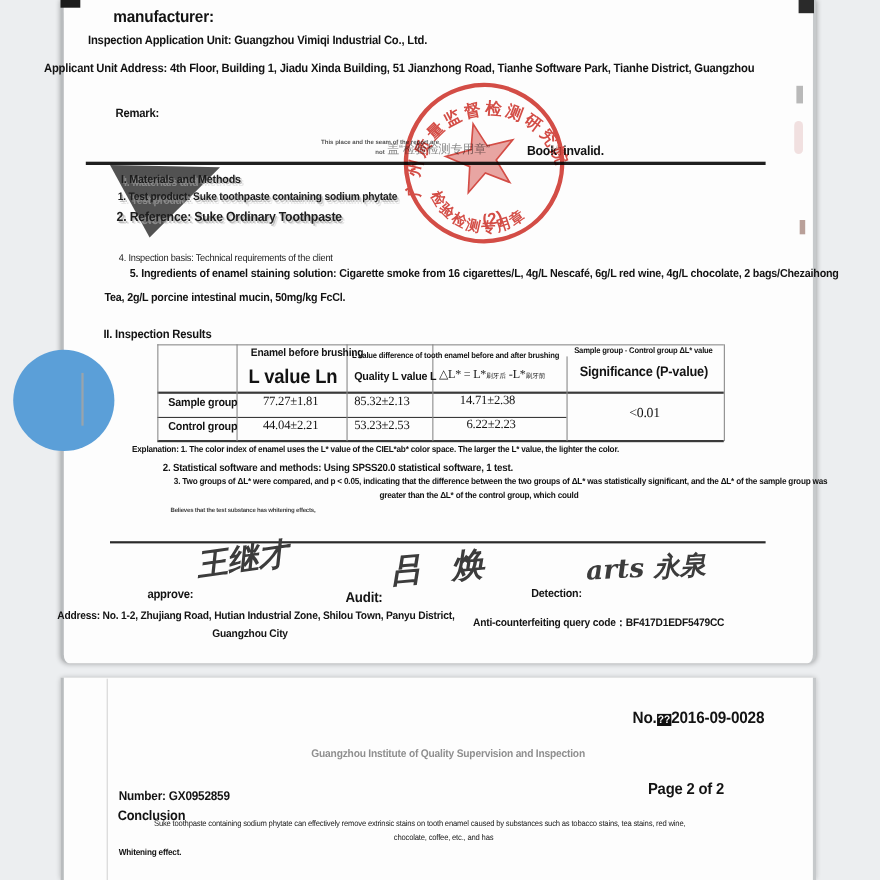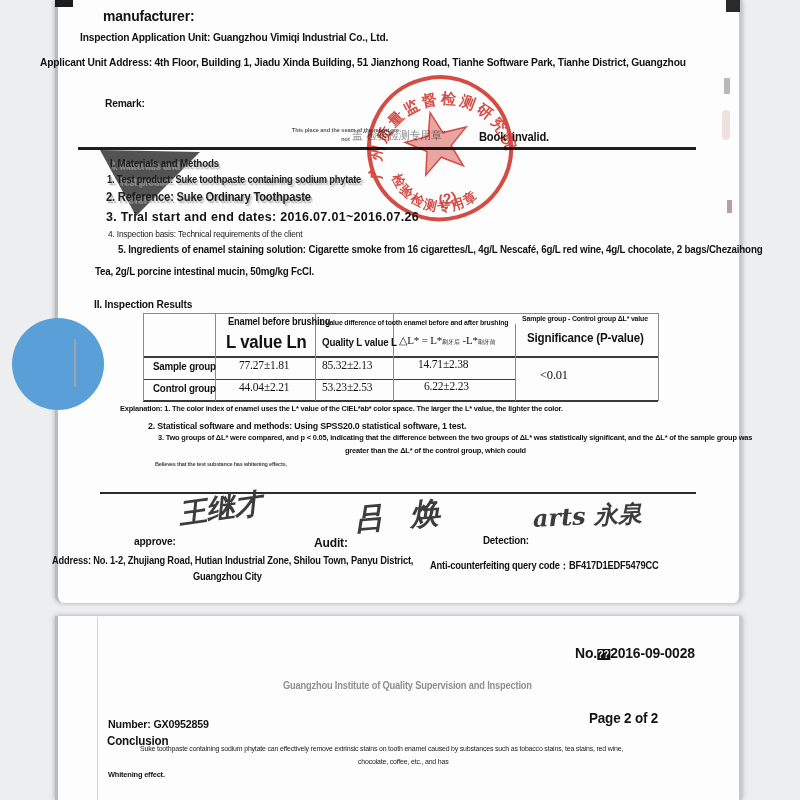--- a/index.html
+++ b/index.html
@@ -63,21 +63,20 @@
     <text x="64" y="132" font-size="15" fill="#d0342c" font-weight="bold">(2)</text>
   </svg>
 
   <svg width="120" height="70" style="position:absolute;left:96px;top:150px;">
     <polygon points="4,0 104,2 40,66" fill="#3a3a3a" opacity="0.88"></polygon>
   </svg>
 
   <div class="t cond emboss" style="left:110px;top:157px;font-size:10.5px;">I. Materials and Methods</div>
   <div class="t cond emboss" style="left:107px;top:174px;font-size:10px;">1. Test product: Suke toothpaste containing sodium phytate</div>
   <div class="t cond emboss" style="left:106px;top:190px;font-size:12px;">2. Reference: Suke Ordinary Toothpaste</div>
-  <div class="t" style="left:106px;top:210px;font-size:12.5px;letter-spacing:.3px;">3. Trial start and end dates: 2016.07.01~2016.07.26</div>
   <div class="t cond" style="left:108px;top:229px;font-size:9px;font-weight:normal;color:#222;">4. Inspection basis: Technical requirements of the client</div>
   <div class="t cond" style="left:118px;top:243px;font-size:10.5px;">5. Ingredients of enamel staining solution: Cigarette smoke from 16 cigarettes/L, 4g/L Nescafé, 6g/L red wine, 4g/L chocolate, 2 bags/Chezaihong</div>
   <div class="t cond" style="left:95px;top:265px;font-size:10.5px;">Tea, 2g/L porcine intestinal mucin, 50mg/kg FcCl.</div>
 
   <div style="position:absolute;left:12px;top:318px;width:92px;height:92px;border-radius:50%;background:#5b9fd8;"></div>
   <div style="position:absolute;left:74px;top:339px;width:2px;height:48px;background:#9aa4ab;"></div>
 
   <div class="t cond" style="left:94px;top:298px;font-size:11px;">II. Inspection Results</div>
 
   <div class="hl thin" style="left:143px;top:313px;width:515px;height:1px;"></div>
@@ -100,21 +99,21 @@
   <div class="t cond" style="left:527px;top:331px;font-size:12.5px;">Significance (P-value)</div>
 
   <div class="t cond" style="left:153px;top:360px;font-size:10.5px;">Sample group</div>
   <div class="t serif" style="left:239px;top:359px;font-size:11.5px;">77.27±1.81</div>
   <div class="t serif" style="left:322px;top:359px;font-size:11.5px;">85.32±2.13</div>
   <div class="t serif" style="left:418px;top:358px;font-size:11.5px;">14.71±2.38</div>
   <div class="t cond" style="left:153px;top:382px;font-size:10.5px;">Control group</div>
   <div class="t serif" style="left:239px;top:381px;font-size:11.5px;">44.04±2.21</div>
   <div class="t serif" style="left:322px;top:381px;font-size:11.5px;">53.23±2.53</div>
   <div class="t serif" style="left:424px;top:380px;font-size:11.5px;">6.22±2.23</div>
-  <div class="t serif" style="left:540px;top:368px;font-size:12.5px;">&lt;0.01</div>
+  <div class="t serif" style="left:572px;top:368px;font-size:12.5px;">&lt;0.01</div>
 
   <div class="t cond" style="left:120px;top:404px;font-size:8px;">Explanation: 1. The color index of enamel uses the L* value of the CIEL*ab* color space. The larger the L* value, the lighter the color.</div>
   <div class="t cond" style="left:148px;top:420px;font-size:9.5px;">2. Statistical software and methods: Using SPSS20.0 statistical software, 1 test.</div>
   <div class="t cond" style="left:158px;top:433px;font-size:8px;">3. Two groups of ΔL* were compared, and p &lt; 0.05, indicating that the difference between the two groups of ΔL* was statistically significant, and the ΔL* of the sample group was</div>
   <div class="t cond" style="left:345px;top:446px;font-size:8px;">greater than the ΔL* of the control group, which could</div>
   <div class="t" style="left:155px;top:461px;font-size:5.5px;color:#444;">Believes that the test substance has whitening effects,</div>
 
   <div class="hl" style="left:100px;top:492px;width:596px;height:2px;background:#2b2b2b;"></div>
 
   <div class="sig" style="left:176px;top:496px;font-size:28px;transform:rotate(-8deg);">王继才</div>

